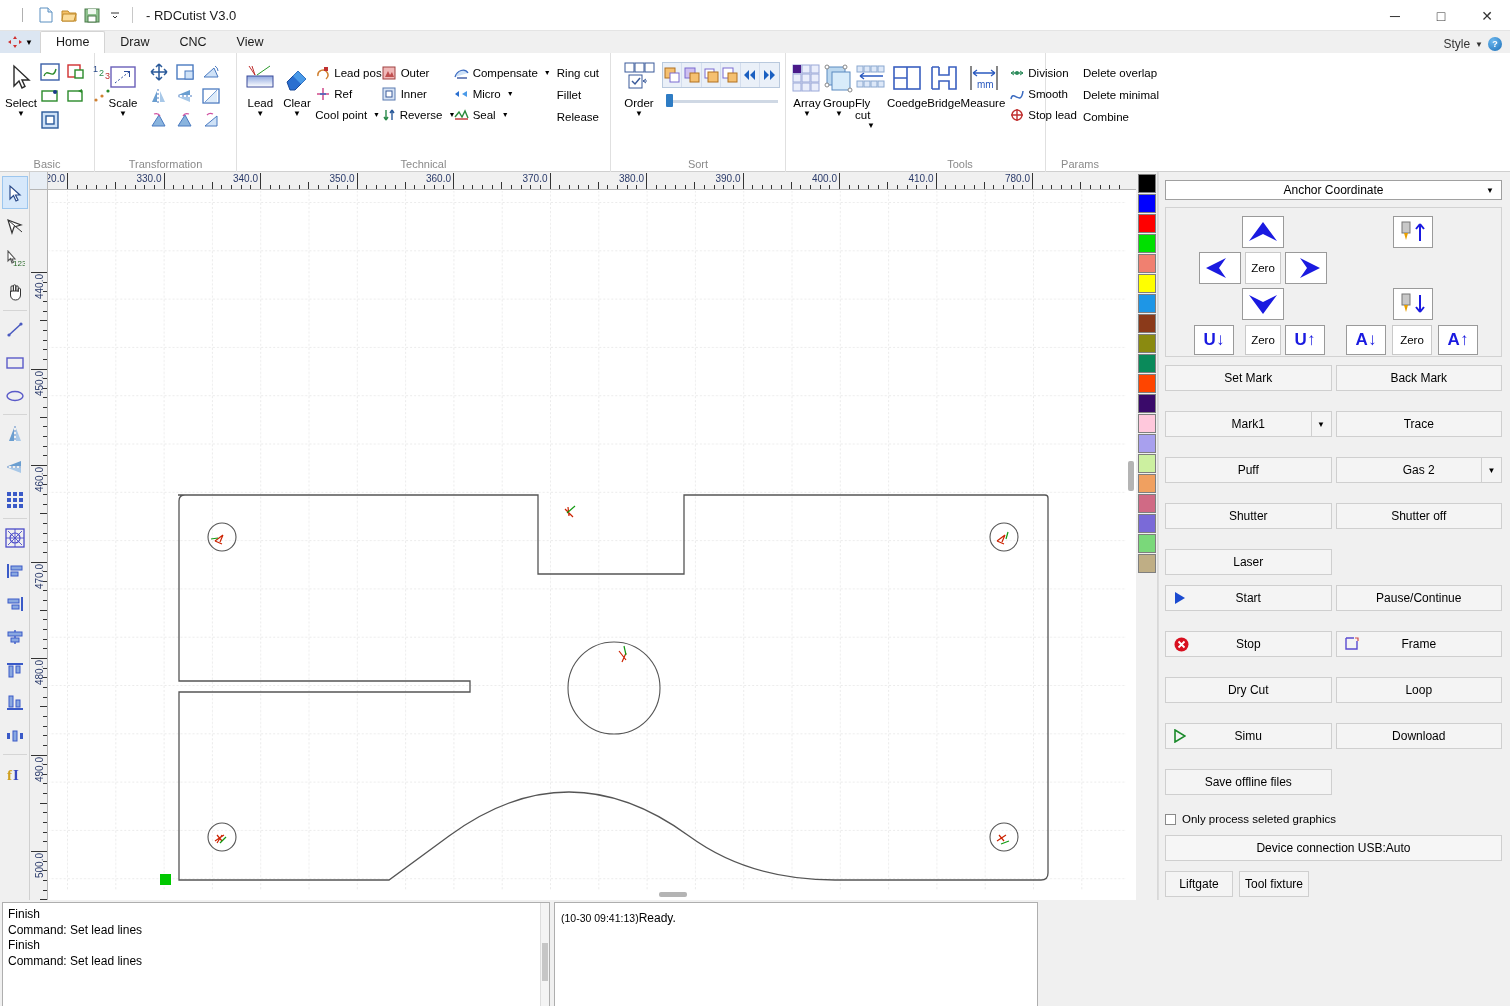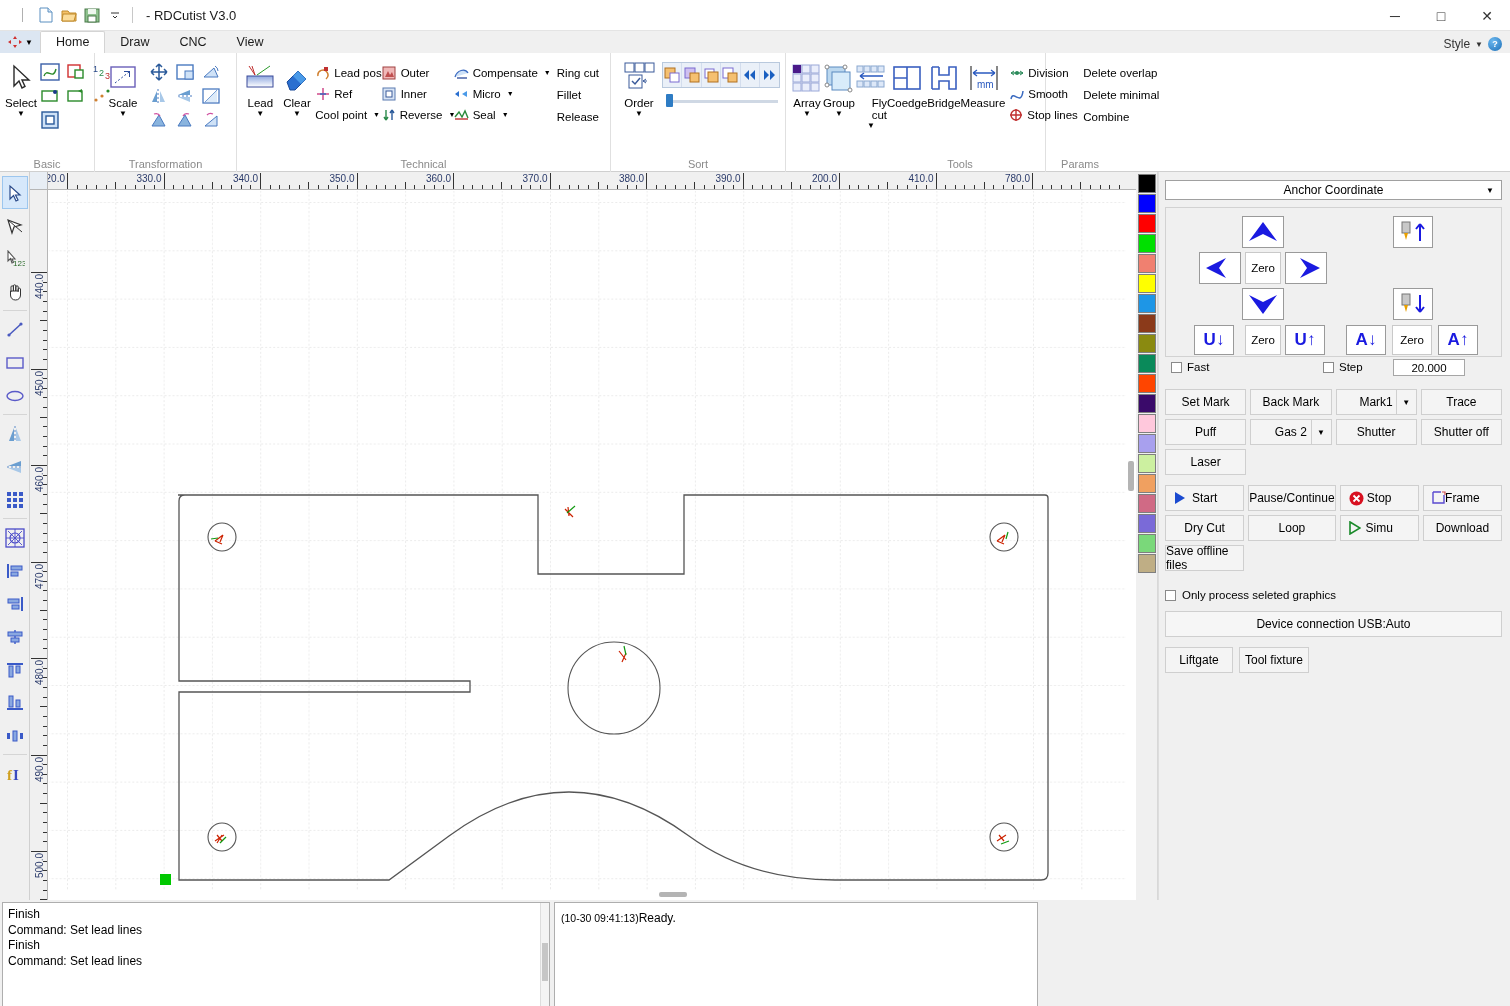--- a/index.html
+++ b/index.html
@@ -38,21 +38,21 @@
   .rgroup { position:relative; height:119px; display:flex; flex-direction:column;
     border-right:1px solid #e0e0e0; padding:4px 5px 0; }
   .rgroup-label { position:absolute; bottom:2px; left:0; right:0; text-align:center;
     font-size:11px; color:#8a8a8a; }
   .rbody { display:flex; flex:1; align-items:flex-start; }
 
   .bigbtn { width:46px; display:flex; flex-direction:column; align-items:center;
     padding-top:5px; cursor:default; }
   .bigbtn .glyph { width:32px; height:32px; display:flex; align-items:center;
     justify-content:center;text-align:center; }
-  .bigbtn .lab { font-size:11.5px; margin-top:3px; line-height:12px; text-align:right; }
+  .bigbtn .lab { font-size:11.5px; margin-top:3px; line-height:12px; text-align:left; }
   .bigbtn .caret { font-size:8px; line-height:7px; margin-top:1px; }
 
   .icogrid3 { display:grid; grid-template-columns:repeat(3,26px);
     grid-auto-rows:24px; align-items:center; justify-items:center; padding-top:4px; }
 
   .textcol { display:flex; flex-direction:column; gap:2px; padding-top:6px; }
   .trow { display:flex; align-items:center; gap:4px; height:19px; font-size:11.5px;
     white-space:nowrap; }
   .trow .ti { width:15px; height:15px; display:inline-flex; align-items:center;
     justify-content:center; }
@@ -127,22 +127,22 @@
   .zbtn { position:absolute; background:#fff; border:1px solid #c9c9c9;
     display:flex; align-items:center; justify-content:center; font-size:11.5px; }
   .cbx { display:flex; align-items:center; gap:5px; position:absolute;
     font-size:11.5px; }
   .cbx i { width:11px; height:11px; border:1px solid #8a8a8a; background:#fff;
     display:inline-block; }
   .stepfld { position:absolute; background:#fff; border:1px solid #a6a6a6;
     height:17px; width:72px; display:flex; align-items:center;
     justify-content:center; font-size:11.5px; }
 
-  .bgrid { margin-top:8px; display:grid; grid-template-columns:repeat(4,1fr);
-    gap:4px 4px; }
+  .bgrid { margin-top:8px; display:grid; grid-template-columns:repeat(2,1fr);
+    gap:20px 4px; }
   .bgrid.g2 { margin-top:10px; }
   .pbtn { height:26px; background:#f4f4f4; border:1px solid #cfcfcf;
     display:flex; align-items:center; justify-content:center; font-size:12px;
     position:relative; }
   .pbtn.split { justify-content:center; }
   .pbtn .spl { position:absolute; right:0; top:0; bottom:0; width:20px;
     border-left:1px solid #cfcfcf; display:flex; align-items:center;
     justify-content:center; font-size:8px; }
   .pbtn .lic { position:absolute; left:8px; display:flex; align-items:center; }
 
@@ -632,21 +632,21 @@
             </span>
           <span>Smooth</span>
         </div>
         <div class="trow">
           <span class="ti">
               <svg width="14" height="14">
                 <circle cx="7" cy="7" r="5" fill="none" stroke="#c03030" stroke-width="1.4"></circle>
                 <path d="M7 1v12M1 7h12" stroke="#c03030" stroke-width="1.4"></path>
               </svg>
             </span>
-          <span>Stop lines</span>
+          <span>Stop lead</span>
         </div>
       </div>
       <div class="plaincol" style="width:84px">
         <div>Delete overlap</div>
         <div>Delete minimal</div>
         <div>Combine</div>
       </div>
     </div>
     <div class="rgroup-label" style="left:auto; right:0; width:170px">Tools</div>
   </div>
@@ -872,21 +872,21 @@
         <div class="htick" style="left: 722.15px; height: 4px;"></div>
         <div class="htick" style="left: 731.8px; height: 4px;"></div>
         <div class="htick" style="left: 741.45px; height: 4px;"></div>
         <div class="htick" style="left: 751.1px; height: 4px;"></div>
         <div class="htick" style="left: 760.75px; height: 7px;"></div>
         <div class="htick" style="left: 770.4px; height: 4px;"></div>
         <div class="htick" style="left: 780.05px; height: 4px;"></div>
         <div class="htick" style="left: 789.7px; height: 4px;"></div>
         <div class="htick" style="left: 799.35px; height: 4px;"></div>
         <div class="htick" style="left: 809px; height: 16px;"></div>
-        <div class="hlab" style="left: 809px;">200.0</div>
+        <div class="hlab" style="left: 809px;">400.0</div>
         <div class="htick" style="left: 818.65px; height: 4px;"></div>
         <div class="htick" style="left: 828.3px; height: 4px;"></div>
         <div class="htick" style="left: 837.95px; height: 4px;"></div>
         <div class="htick" style="left: 847.6px; height: 4px;"></div>
         <div class="htick" style="left: 857.25px; height: 7px;"></div>
         <div class="htick" style="left: 866.9px; height: 4px;"></div>
         <div class="htick" style="left: 876.55px; height: 4px;"></div>
         <div class="htick" style="left: 886.2px; height: 4px;"></div>
         <div class="htick" style="left: 895.85px; height: 4px;"></div>
         <div class="htick" style="left: 905.5px; height: 16px;"></div>
@@ -1106,31 +1106,20 @@
 
       <div class="jbtn" style="left:28px; top:117px; width:40px; height:30px; font-size:17px; color:#1a1ae0; font-weight:bold">U↓</div>
       <div class="zbtn" style="left:79px; top:117px; width:36px; height:30px">Zero</div>
       <div class="jbtn" style="left:119px; top:117px; width:40px; height:30px; font-size:17px; color:#1a1ae0; font-weight:bold">U↑</div>
 
       <div class="jbtn" style="left:180px; top:117px; width:40px; height:30px; font-size:17px; color:#1a1ae0; font-weight:bold">A↓</div>
       <div class="zbtn" style="left:226px; top:117px; width:40px; height:30px">Zero</div>
       <div class="jbtn" style="left:272px; top:117px; width:40px; height:30px; font-size:17px; color:#1a1ae0; font-weight:bold">A↑</div>
     </div>
 
-    <div style="position:relative; height:22px; margin-top:2px">
-      <label class="cbx" style="left:6px; top:2px">
-        <i></i>
-        <span>Fast</span>
-      </label>
-      <label class="cbx" style="left:158px; top:2px">
-        <i></i>
-        <span>Step</span>
-      </label>
-      <div class="stepfld" style="left:228px; top:0">20.000</div>
-    </div>
 
     <div class="bgrid" id="pbtns1">
         <div class="pbtn">
           <span>Set Mark</span>
         </div>
         <div class="pbtn">
           <span>Back Mark</span>
         </div>
         <div class="pbtn split">
           <span>Mark1</span>

